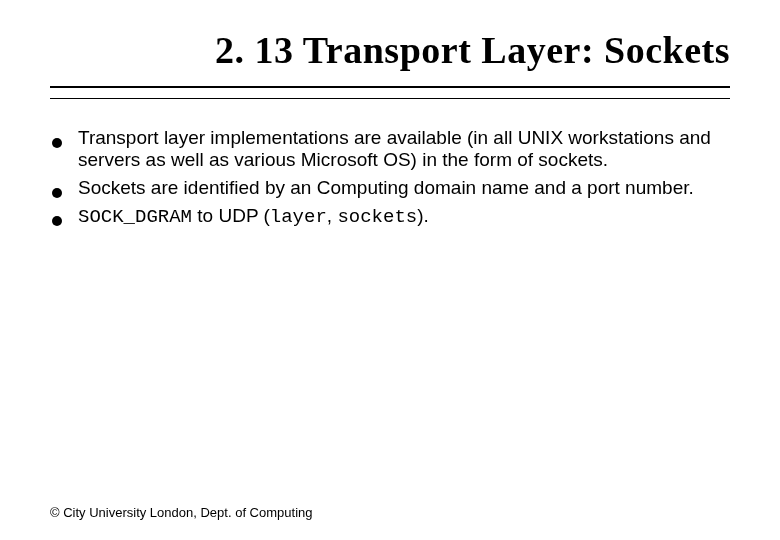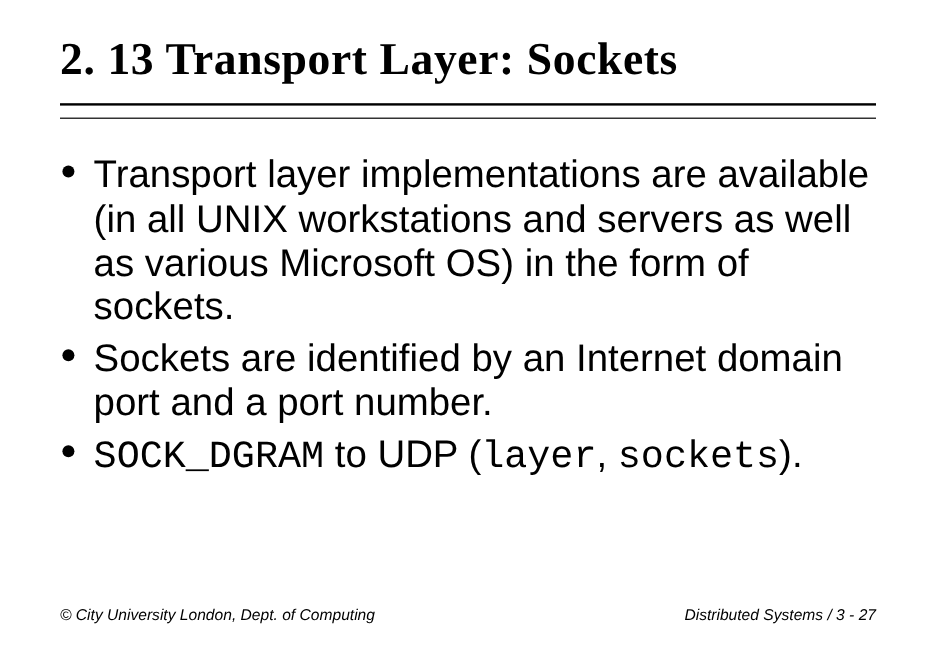--- a/index.html
+++ b/index.html
@@ -1,43 +1,42 @@
 <!DOCTYPE html>
 <html><head>
 <meta charset="utf-8">
 <style>
   * { margin: 0; padding: 0; box-sizing: border-box; }
   html, body { width: 780px; height: 540px; background: #fff; font-family: "Times New Roman", Times, serif; color: #000; }
   .slide { position: relative; width: 780px; height: 540px; padding: 28px 50px 0 50px; }
-  .title { font-size: 38px; text-align: left; letter-spacing: 0.5px; margin-bottom: 14px; }
+  .title { font-size: 38px; text-align: right; letter-spacing: 0.5px; margin-bottom: 14px; }
   .rule { border: none; border-top: 2.5px solid #000; margin: 0 0 10px 0; }
   .rule2 { border: none; border-top: 1px solid #000; margin: 0 0 28px 0; }
   .bullets { list-style: none; padding-left: 22px; }
-  .bullets li { position: relative; font-family: Arial, Helvetica, sans-serif; font-size: 32px; line-height: 1.15; margin-bottom: 6px; padding-left: 6px; }
+  .bullets li { position: relative; font-family: Arial, Helvetica, sans-serif; font-size: 19px; line-height: 1.15; margin-bottom: 6px; padding-left: 6px; }
   .bullets li::before { content: ""; position: absolute; left: -20px; top: 11px; width: 10px; height: 10px; background: #000; border-radius: 50%; }
   .code { font-family: "Courier New", Courier, monospace; }
-  .footer { position: absolute; bottom: 20px; left: 50px; right: 50px; display: flex; justify-content: space-between; font-family: Arial, Helvetica, sans-serif; font-size: 13px; font-style: italic; }
+  .footer { position: absolute; bottom: 20px; left: 50px; right: 50px; display: flex; justify-content: space-between; font-family: Arial, Helvetica, sans-serif; font-size: 13px; }
 </style>
 </head>
 <body>
 
 <div class="slide">
   <h1 class="title">2. 13 Transport Layer: Sockets</h1>
   <hr class="rule">
   <hr class="rule2">
 
   <ul class="bullets">
     <li>
       <span>Transport layer implementations are available (in all UNIX workstations and servers as well as various Microsoft OS) in the form of sockets.</span>
     </li>
     <li>
-      <span>Sockets are identified by an Internet domain port and a port number.</span>
+      <span>Sockets are identified by an Computing domain name and a port number.</span>
     </li>
     <li>
       <span class="code">SOCK_DGRAM</span><span> to UDP (</span><span class="code">layer</span><span>, </span><span class="code">sockets</span><span>).</span>
     </li>
   </ul>
 
   <div class="footer">
     <span>© City University London, Dept. of Computing</span>
-    <span>Distributed Systems / 3 - 27</span>
   </div>
 </div>
 
 </body></html>

